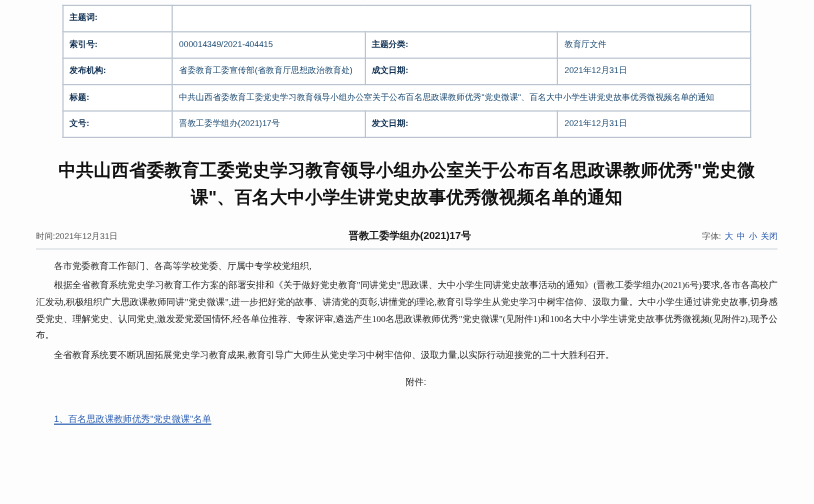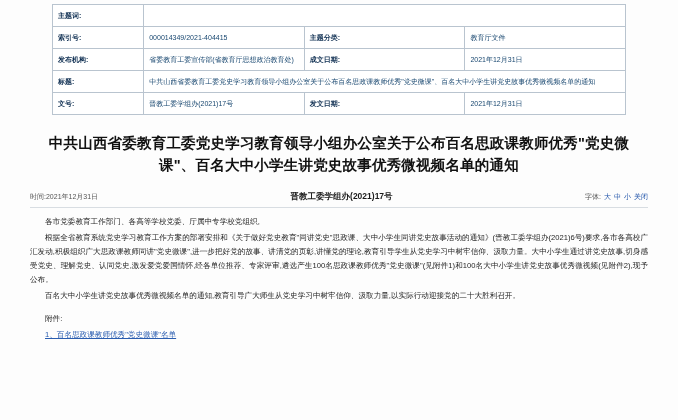--- a/index.html
+++ b/index.html
@@ -98,35 +98,37 @@
     color: #2255aa;
     cursor: pointer;
   }
   
   .body-text {
     margin: 7px 30px 0 30px;
     font-size: 7.6px;
     line-height: 1.85;
     color: #1f1f1f;
     text-align: justify;
+    font-family: Liberation Serif, serif;
   }
   .body-text p {
     margin: 0 0 2px 0;
     text-indent: 15px;
   }
   
   .attach {
     margin: 9px 30px 0 30px;
     font-size: 7.6px;
     line-height: 1.9;
     color: #1f1f1f;
   }
   .attach .att-head {
     text-indent: 15px;
-    margin-bottom: 1px;
+    margin-bottom: 16px;
+    text-align: center;
   }
   .attach a {
     display: block;
     color: #2a5db0;
     text-decoration: underline;
     text-indent: 15px;
     cursor: pointer;
   }
 </style>
 </head>
@@ -179,21 +181,21 @@
       <span class="fs-opt">大</span>
       <span class="fs-opt">中</span>
       <span class="fs-opt">小</span>
       <span class="fs-opt">关闭</span>
     </div>
   </div>
 
   <div class="body-text">
     <p>各市党委教育工作部门、各高等学校党委、厅属中专学校党组织,</p>
     <p>根据全省教育系统党史学习教育工作方案的部署安排和《关于做好党史教育"同讲党史"思政课、大中小学生同讲党史故事活动的通知》(晋教工委学组办(2021)6号)要求,各市各高校广汇发动,积极组织广大思政课教师同讲"党史微课",进一步把好党的故事、讲清党的页彰,讲懂党的理论,教育引导学生从党史学习中树牢信仰、汲取力量。大中小学生通过讲党史故事,切身感受党史、理解党史、认同党史,激发爱党爱国情怀,经各单位推荐、专家评审,遴选产生100名思政课教师优秀"党史微课"(见附件1)和100名大中小学生讲党史故事优秀微视频(见附件2),现予公布。</p>
-    <p>百名大中小学生讲党史故事优秀微视频名单的通知,教育引导广大师生从党史学习中树牢信仰、汲取力量,以实际行动迎接党的二十大胜利召开。</p>
+    <p>全省教育系统要不断巩固拓展党史学习教育成果,教育引导广大师生从党史学习中树牢信仰、汲取力量,以实际行动迎接党的二十大胜利召开。</p>
   </div>
 
   <div class="attach">
     <div class="att-head">附件:</div>
     <a>1、百名思政课教师优秀"党史微课"名单</a>
   </div>
 
 </div>
 
 </body></html>

